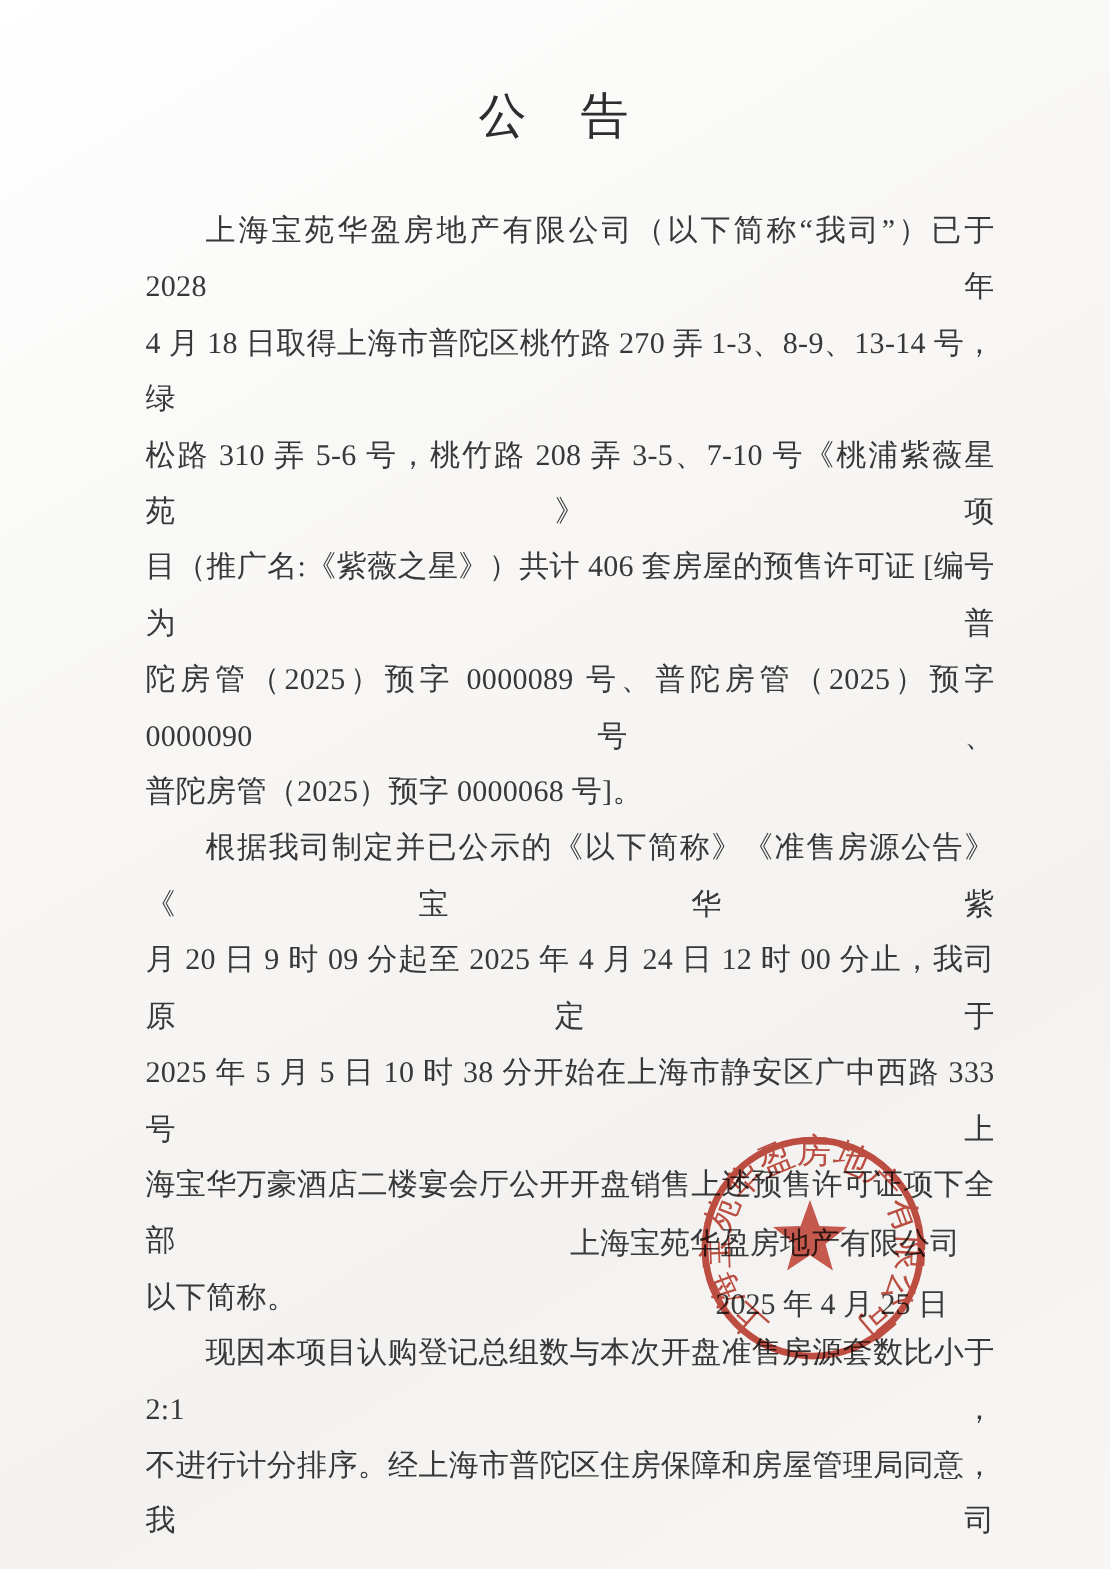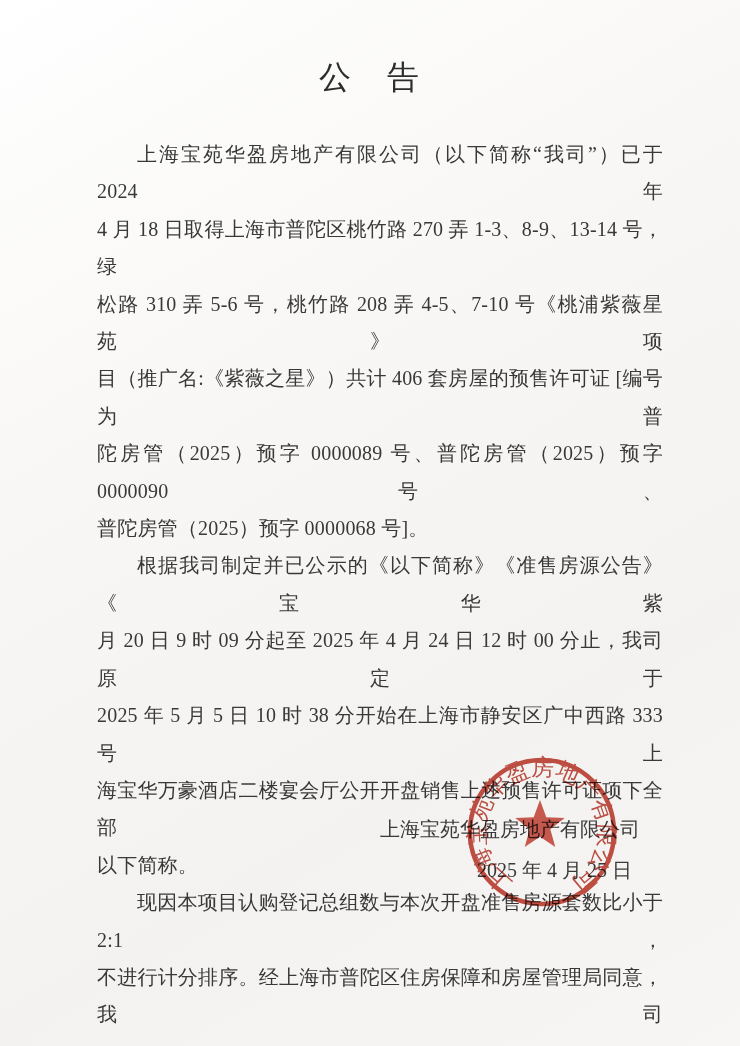--- a/index.html
+++ b/index.html
@@ -61,23 +61,23 @@
   }
 </style>
 </head>
 <body>
 
 <div class="page">
 
   <div class="title">公　告</div>
 
   <div class="body-text">
-      <div class="line first">上海宝苑华盈房地产有限公司（以下简称“我司”）已于 2024 年</div>
+      <div class="line first">上海宝苑华盈房地产有限公司（以下简称“我司”）已于 2028 年</div>
       <div class="line">4 月 18 日取得上海市普陀区桃竹路 270 弄 1-3、8-9、13-14 号，绿</div>
-      <div class="line">松路 310 弄 5-6 号，桃竹路 208 弄 4-5、7-10 号《桃浦紫薇星苑》项</div>
+      <div class="line">松路 310 弄 5-6 号，桃竹路 208 弄 3-5、7-10 号《桃浦紫薇星苑》项</div>
       <div class="line">目（推广名:《紫薇之星》）共计 406 套房屋的预售许可证 [编号为普</div>
       <div class="line">陀房管（2025）预字 0000089 号、普陀房管（2025）预字 0000090 号、</div>
       <div class="line last">普陀房管（2025）预字 0000068 号]。</div>
       <div class="line first">根据我司制定并已公示的《以下简称》《准售房源公告》《宝华紫</div>
       <div class="line">月 20 日 9 时 09 分起至 2025 年 4 月 24 日 12 时 00 分止，我司原定于</div>
       <div class="line">2025 年 5 月 5 日 10 时 38 分开始在上海市静安区广中西路 333 号上</div>
       <div class="line">海宝华万豪酒店二楼宴会厅公开开盘销售上述预售许可证项下全部</div>
       <div class="line last">以下简称。</div>
       <div class="line first">现因本项目认购登记总组数与本次开盘准售房源套数比小于 2:1，</div>
       <div class="line">不进行计分排序。经上海市普陀区住房保障和房屋管理局同意，我司</div>

